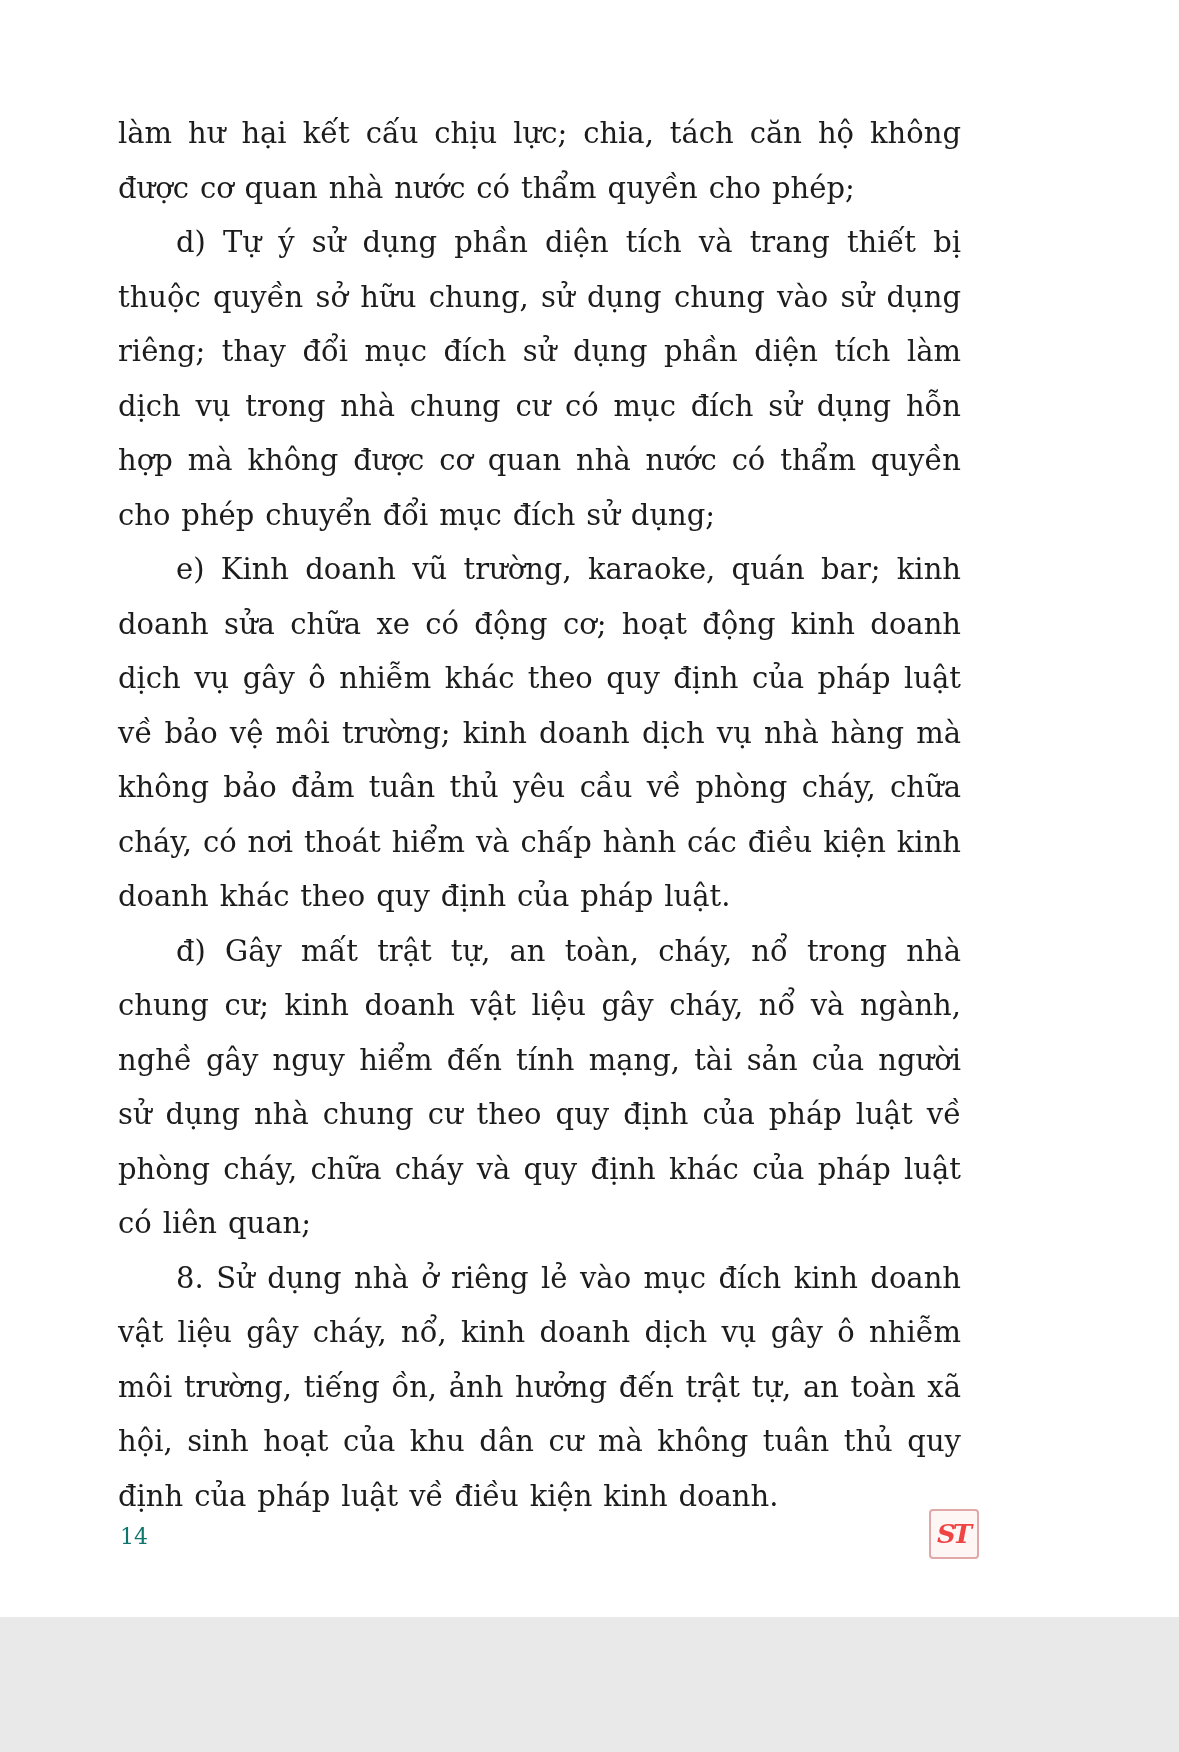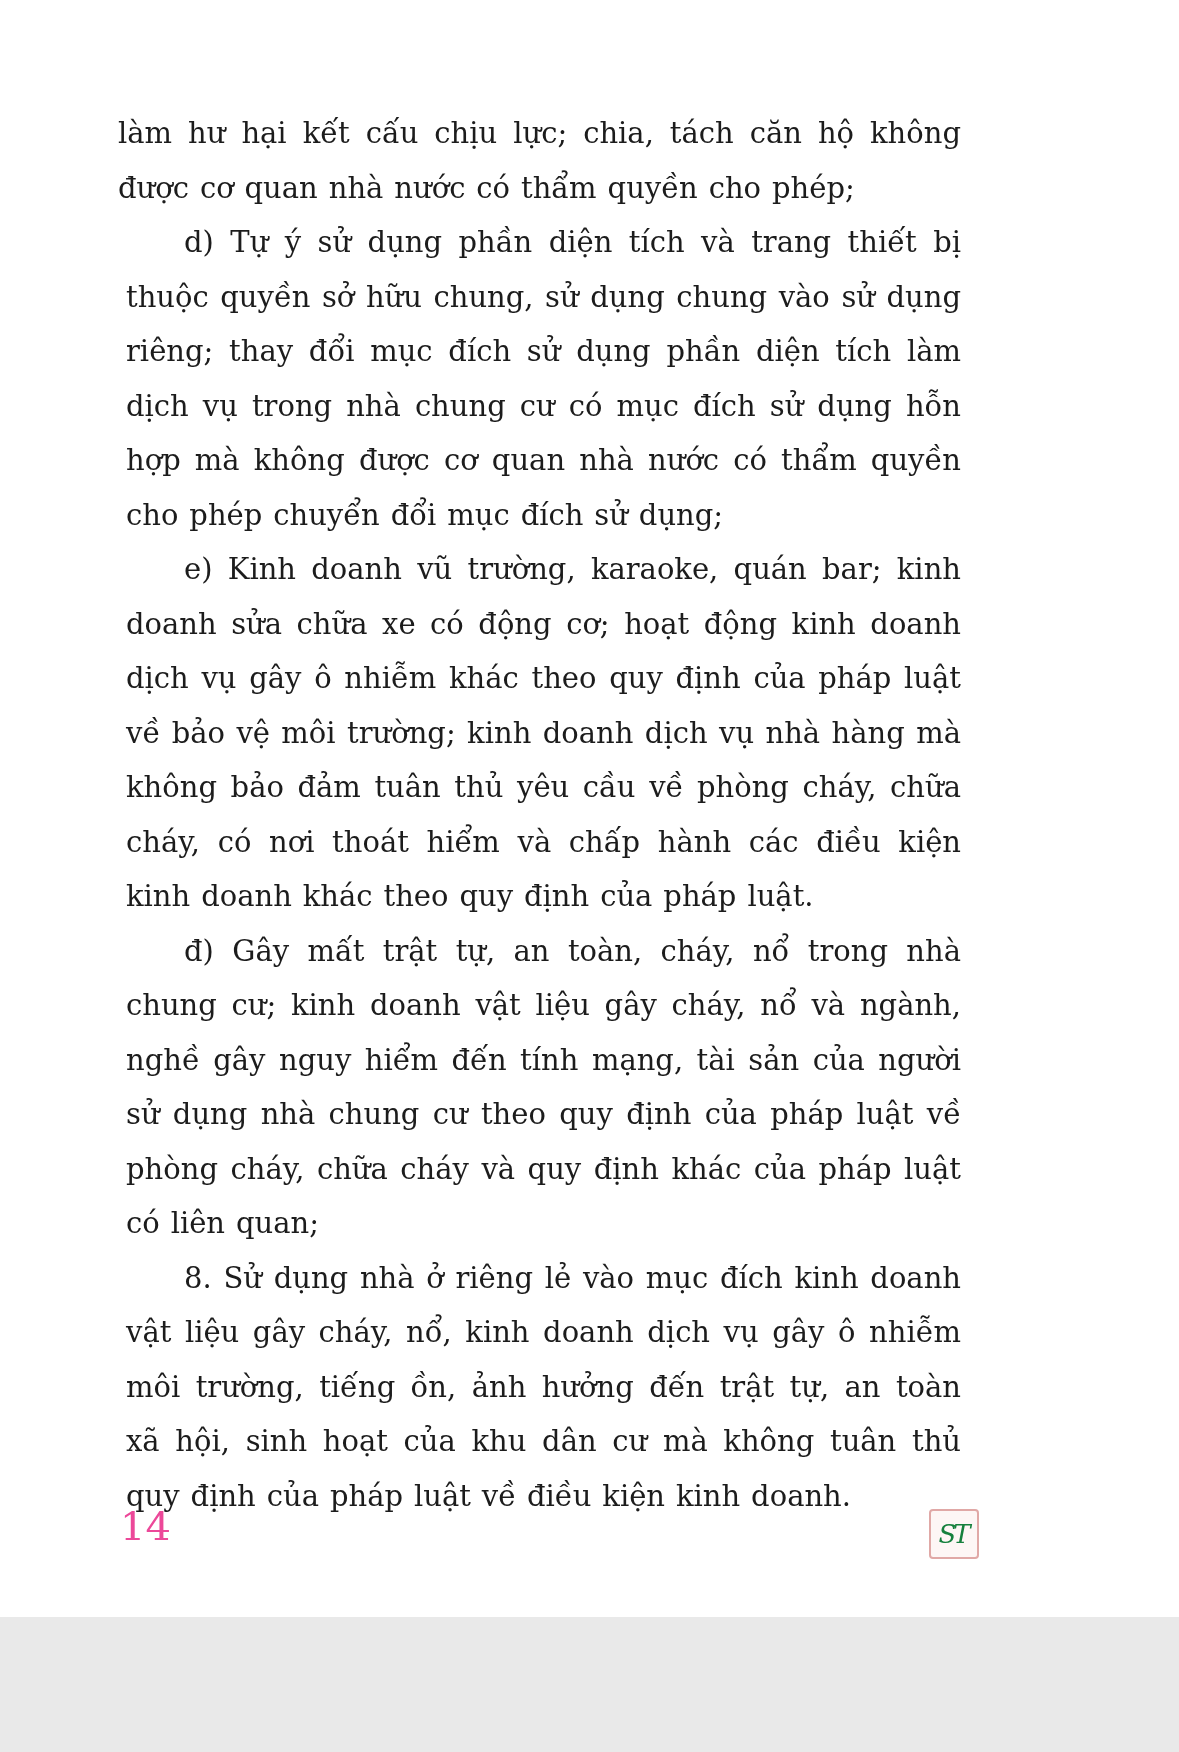--- a/index.html
+++ b/index.html
@@ -30,59 +30,58 @@
     text-justify: inter-word;
     word-spacing: 0.06em;
   }
 
   .para { 
     text-indent: 0;
   }
 
   .para.indent {
     text-indent: 58px;
-    margin-left: 8px;
   }
 
   .footer {
     position: absolute;
     left: 0;
     bottom: 0;
     width: 100%;
     height: 140px;
   }
 
   .page-number {
     position: absolute;
     left: 120px;
     bottom: 68px;
-    font-size: 40px;
-    color: #ec4899;
+    font-size: 22px;
+    color: #0f766e;
   }
 
   .logo-box {
     position: absolute;
     right: 200px;
     bottom: 58px;
     width: 50px;
     height: 50px;
     border: 2px solid #e0a8a6;
     border-radius: 4px;
     display: flex;
     align-items: center;
     justify-content: center;
     background: #fdf6f5;
   }
 
   .logo-text {
     font-family: "DejaVu Serif", "Liberation Serif", serif;
     font-style: italic;
-    font-weight: normal;
+    font-weight: bold;
     font-size: 26px;
-    color: #15803d;
+    color: #ef4444;
     letter-spacing: -3px;
     transform: translateX(-1px);
   }
 </style>
 </head>
 <body>
 
 <div class="page">
 
   <div class="text-block">

